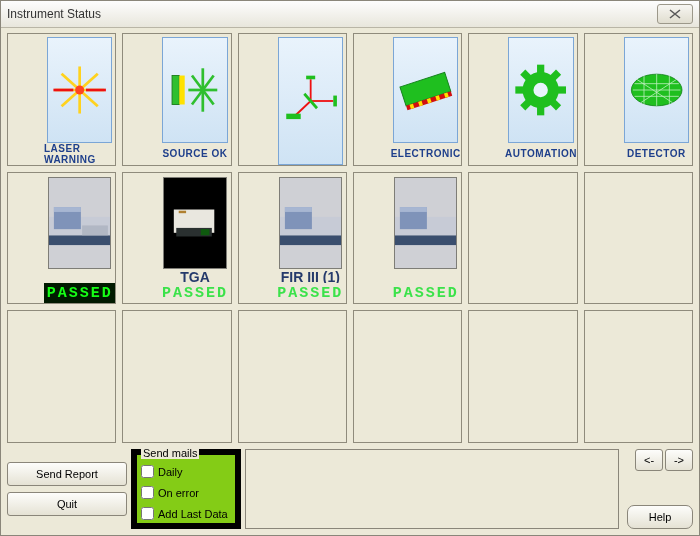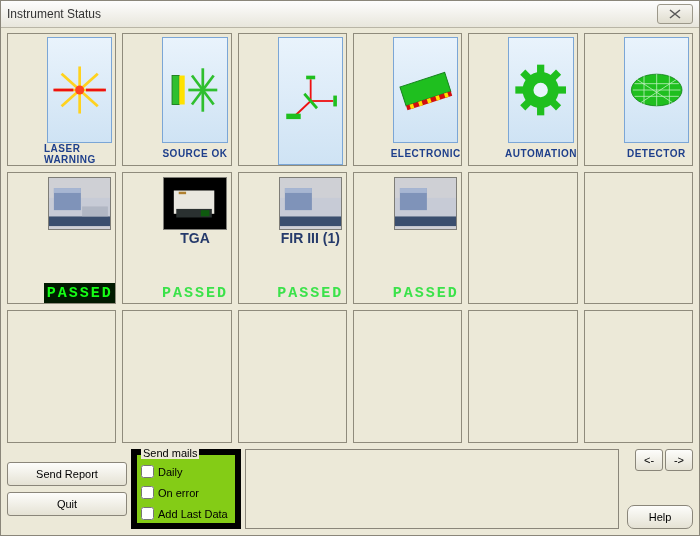--- a/index.html
+++ b/index.html
@@ -10,21 +10,21 @@
   .close-btn{width:34px;height:18px;border:1px solid #9c988a;border-radius:3px;background:linear-gradient(#f7f6f2,#e0ddcf);display:flex;align-items:center;justify-content:center;color:#555658;font-size:11px;cursor:pointer;}
   .client{position:absolute;top:26px;left:0;right:0;bottom:0;padding:6px;box-sizing:border-box;}
   .grid{display:grid;grid-template-columns:repeat(6,1fr);grid-template-rows:repeat(3,1fr);gap:6px;height:410px;}
   .cell{border:1px solid #8f8b7c;background:#ece9d8;position:relative;box-sizing:border-box;overflow:hidden;padding-left:36px;}
   .status-cell{display:flex;flex-direction:column;border:1px solid #8f8b7c;}
   .status-icon-box{flex:1;margin:3px 3px 0 3px;border:1px solid #7ba6d6;background:linear-gradient(#e9f3fc,#cfe3f4);display:flex;align-items:center;justify-content:center;}
   .status-label{height:22px;display:flex;align-items:center;justify-content:center;font-weight:bold;color:#1e3f8b;font-size:10px;letter-spacing:0.5px;}
   .instr-cell{display:flex;flex-direction:column;}
   .instr-img{flex:1;margin:4px 4px 0 4px;border:1px solid #7e7d77;background:#cfd0d5;display:flex;align-items:center;justify-content:center;overflow:hidden;}
   .instr-name{height:14px;font-size:14px;color:#253a6b;text-align:center;font-weight:bold;}
-  .instr-result{height:20px;display:flex;align-items:center;justify-content:center;font-family:"Courier New",monospace;font-weight:bold;font-size:15px;letter-spacing:2px;margin-top:39px;}
+  .instr-result{height:20px;display:flex;align-items:center;justify-content:center;font-family:"Courier New",monospace;font-weight:bold;font-size:15px;letter-spacing:2px;}
   .instr-result.dark{background:#001a00;color:#15ff15;}
   .instr-result.light{background:#ece9d8;color:#3be24a;}
   .bottom{position:absolute;left:6px;right:6px;bottom:6px;height:80px;display:flex;gap:4px;}
   .btn-col{width:120px;display:flex;flex-direction:column;justify-content:center;gap:6px;}
   .win-btn{height:24px;border:1px solid #8a867a;border-radius:3px;background:linear-gradient(#fdfdfb,#e5e2d4);cursor:pointer;font-family:inherit;font-size:11px;}
   .mails{width:110px;border:6px solid #000000;background:#84cc16;padding:2px 4px;box-sizing:border-box;position:relative;}
   .mails-legend{position:absolute;top:-8px;left:4px;background:#ece9d8;padding:0 2px;font-size:11px;}
   .mails label{display:flex;align-items:center;font-size:11px;margin-top:8px;gap:4px;}
   .mails input[type=checkbox]{width:13px;height:13px;margin:0;}
   .log-box{flex:1;border:1px solid #8a867a;background:#ece9d8;}

